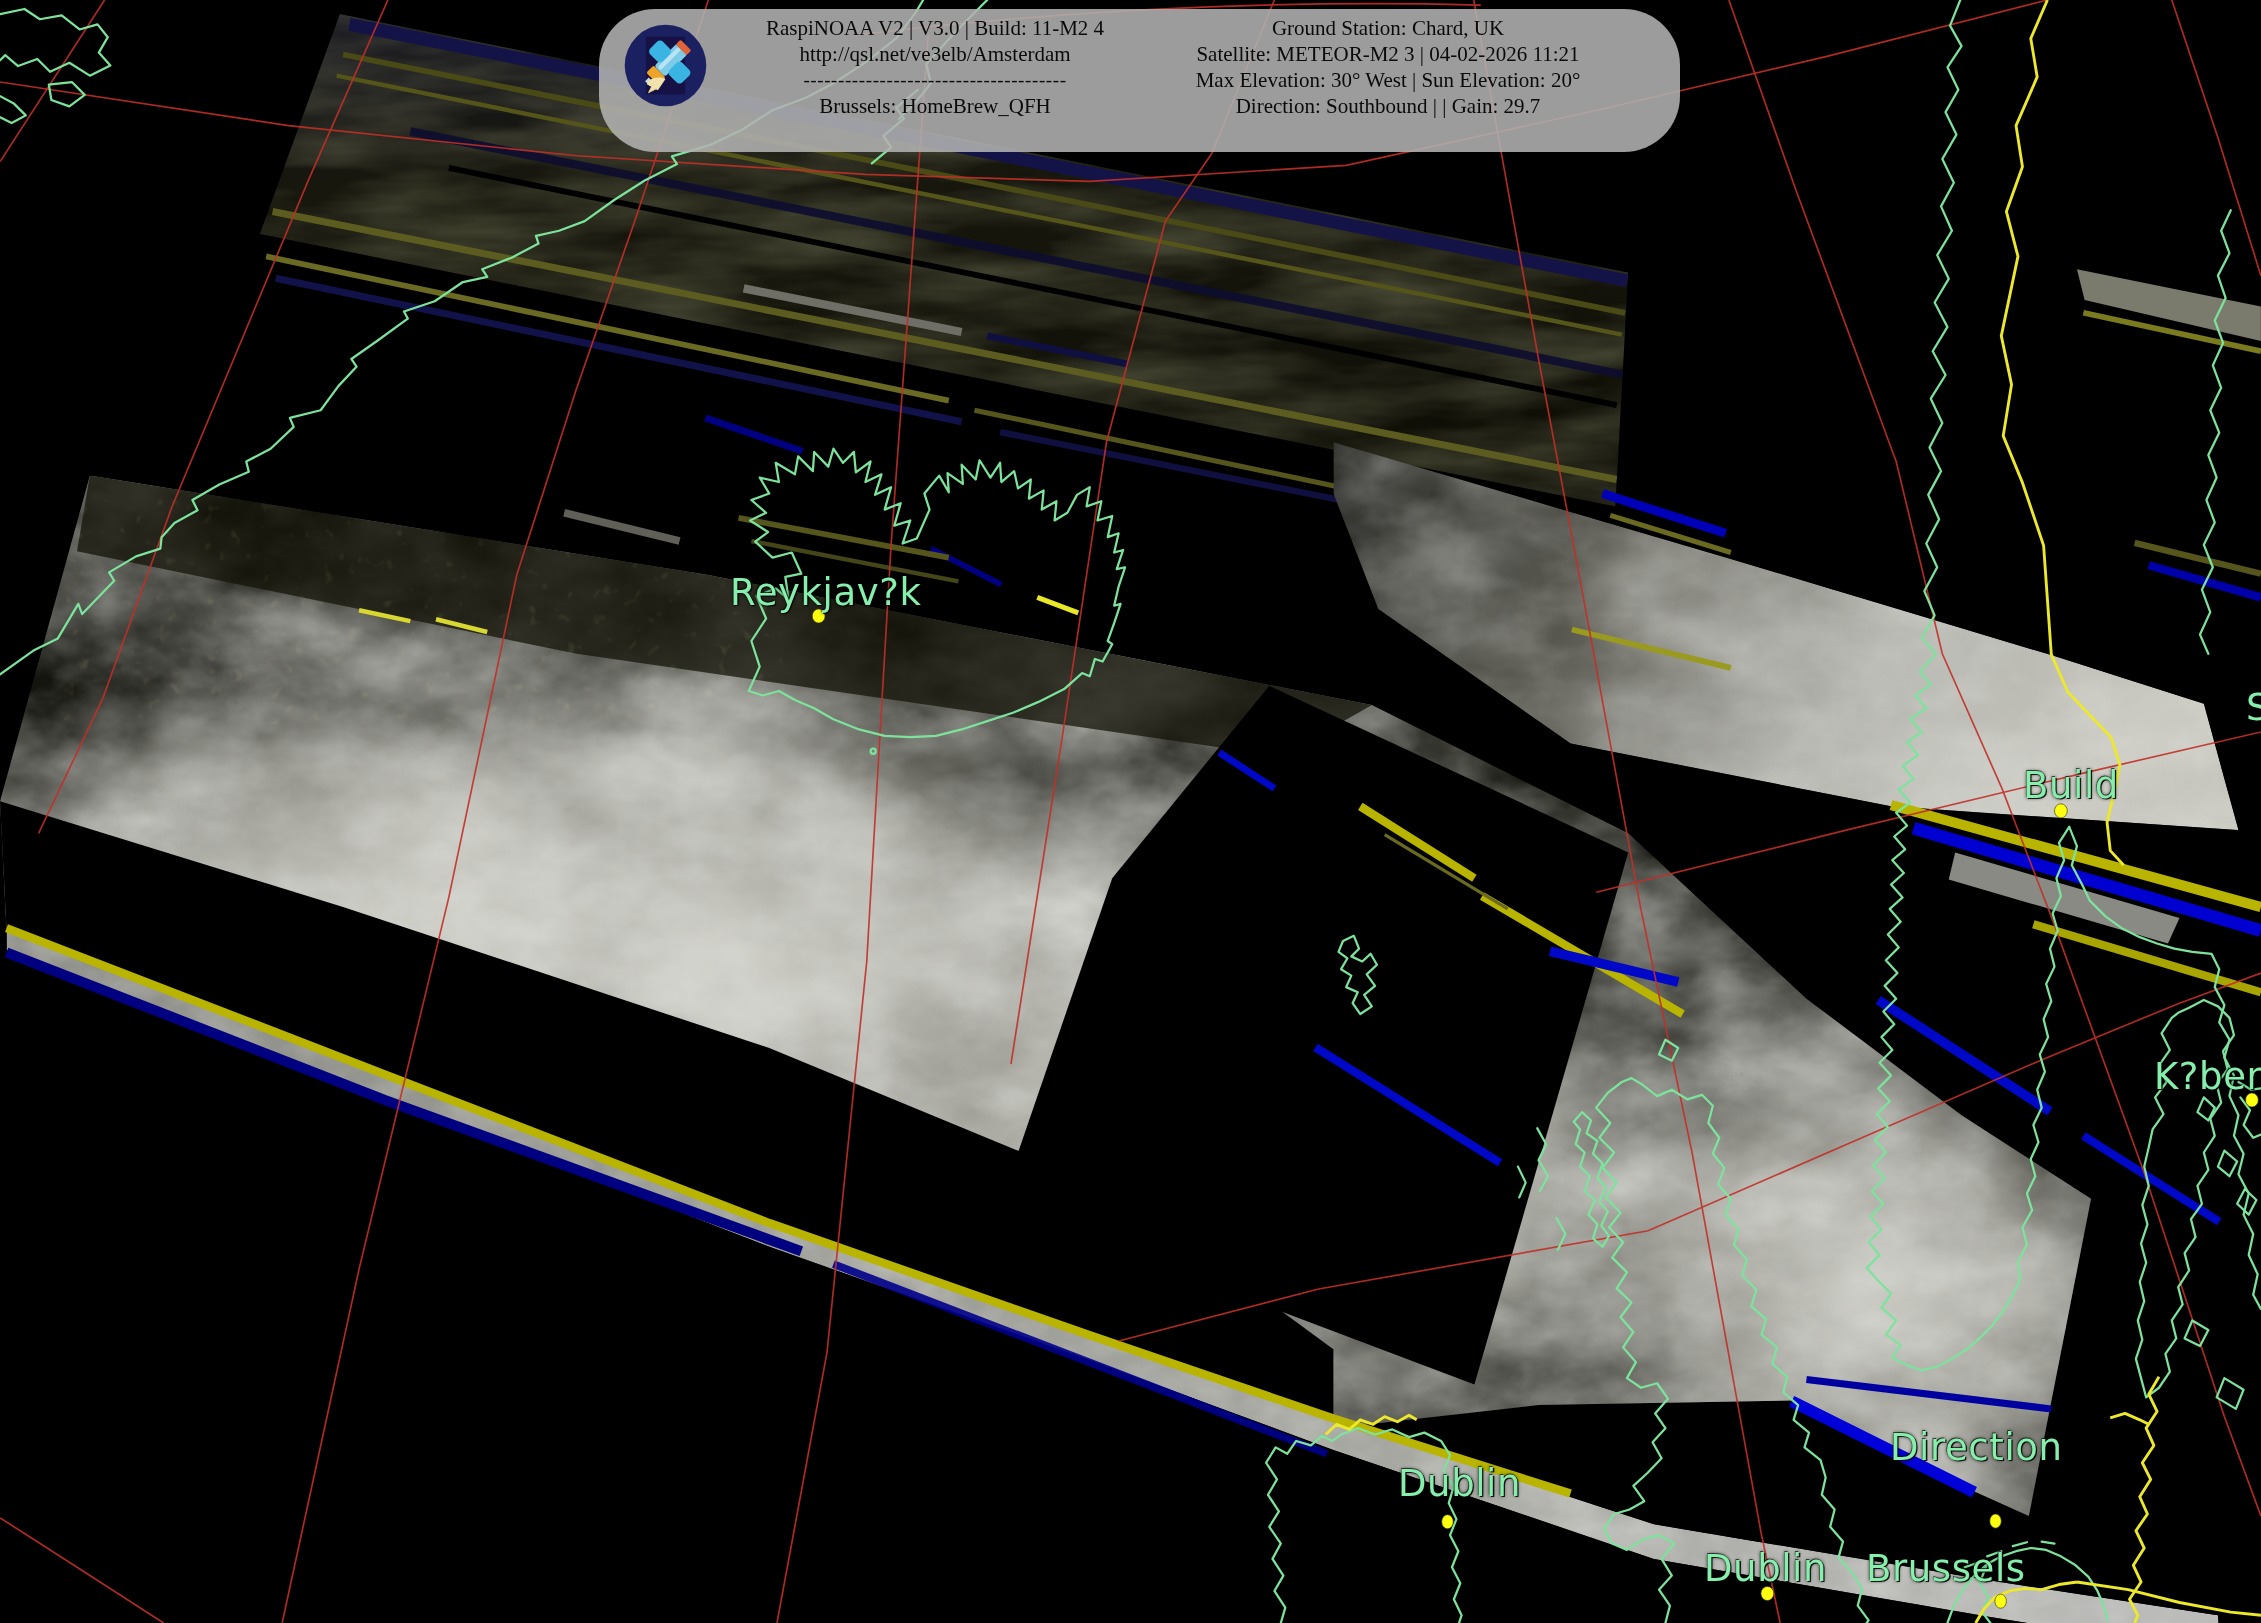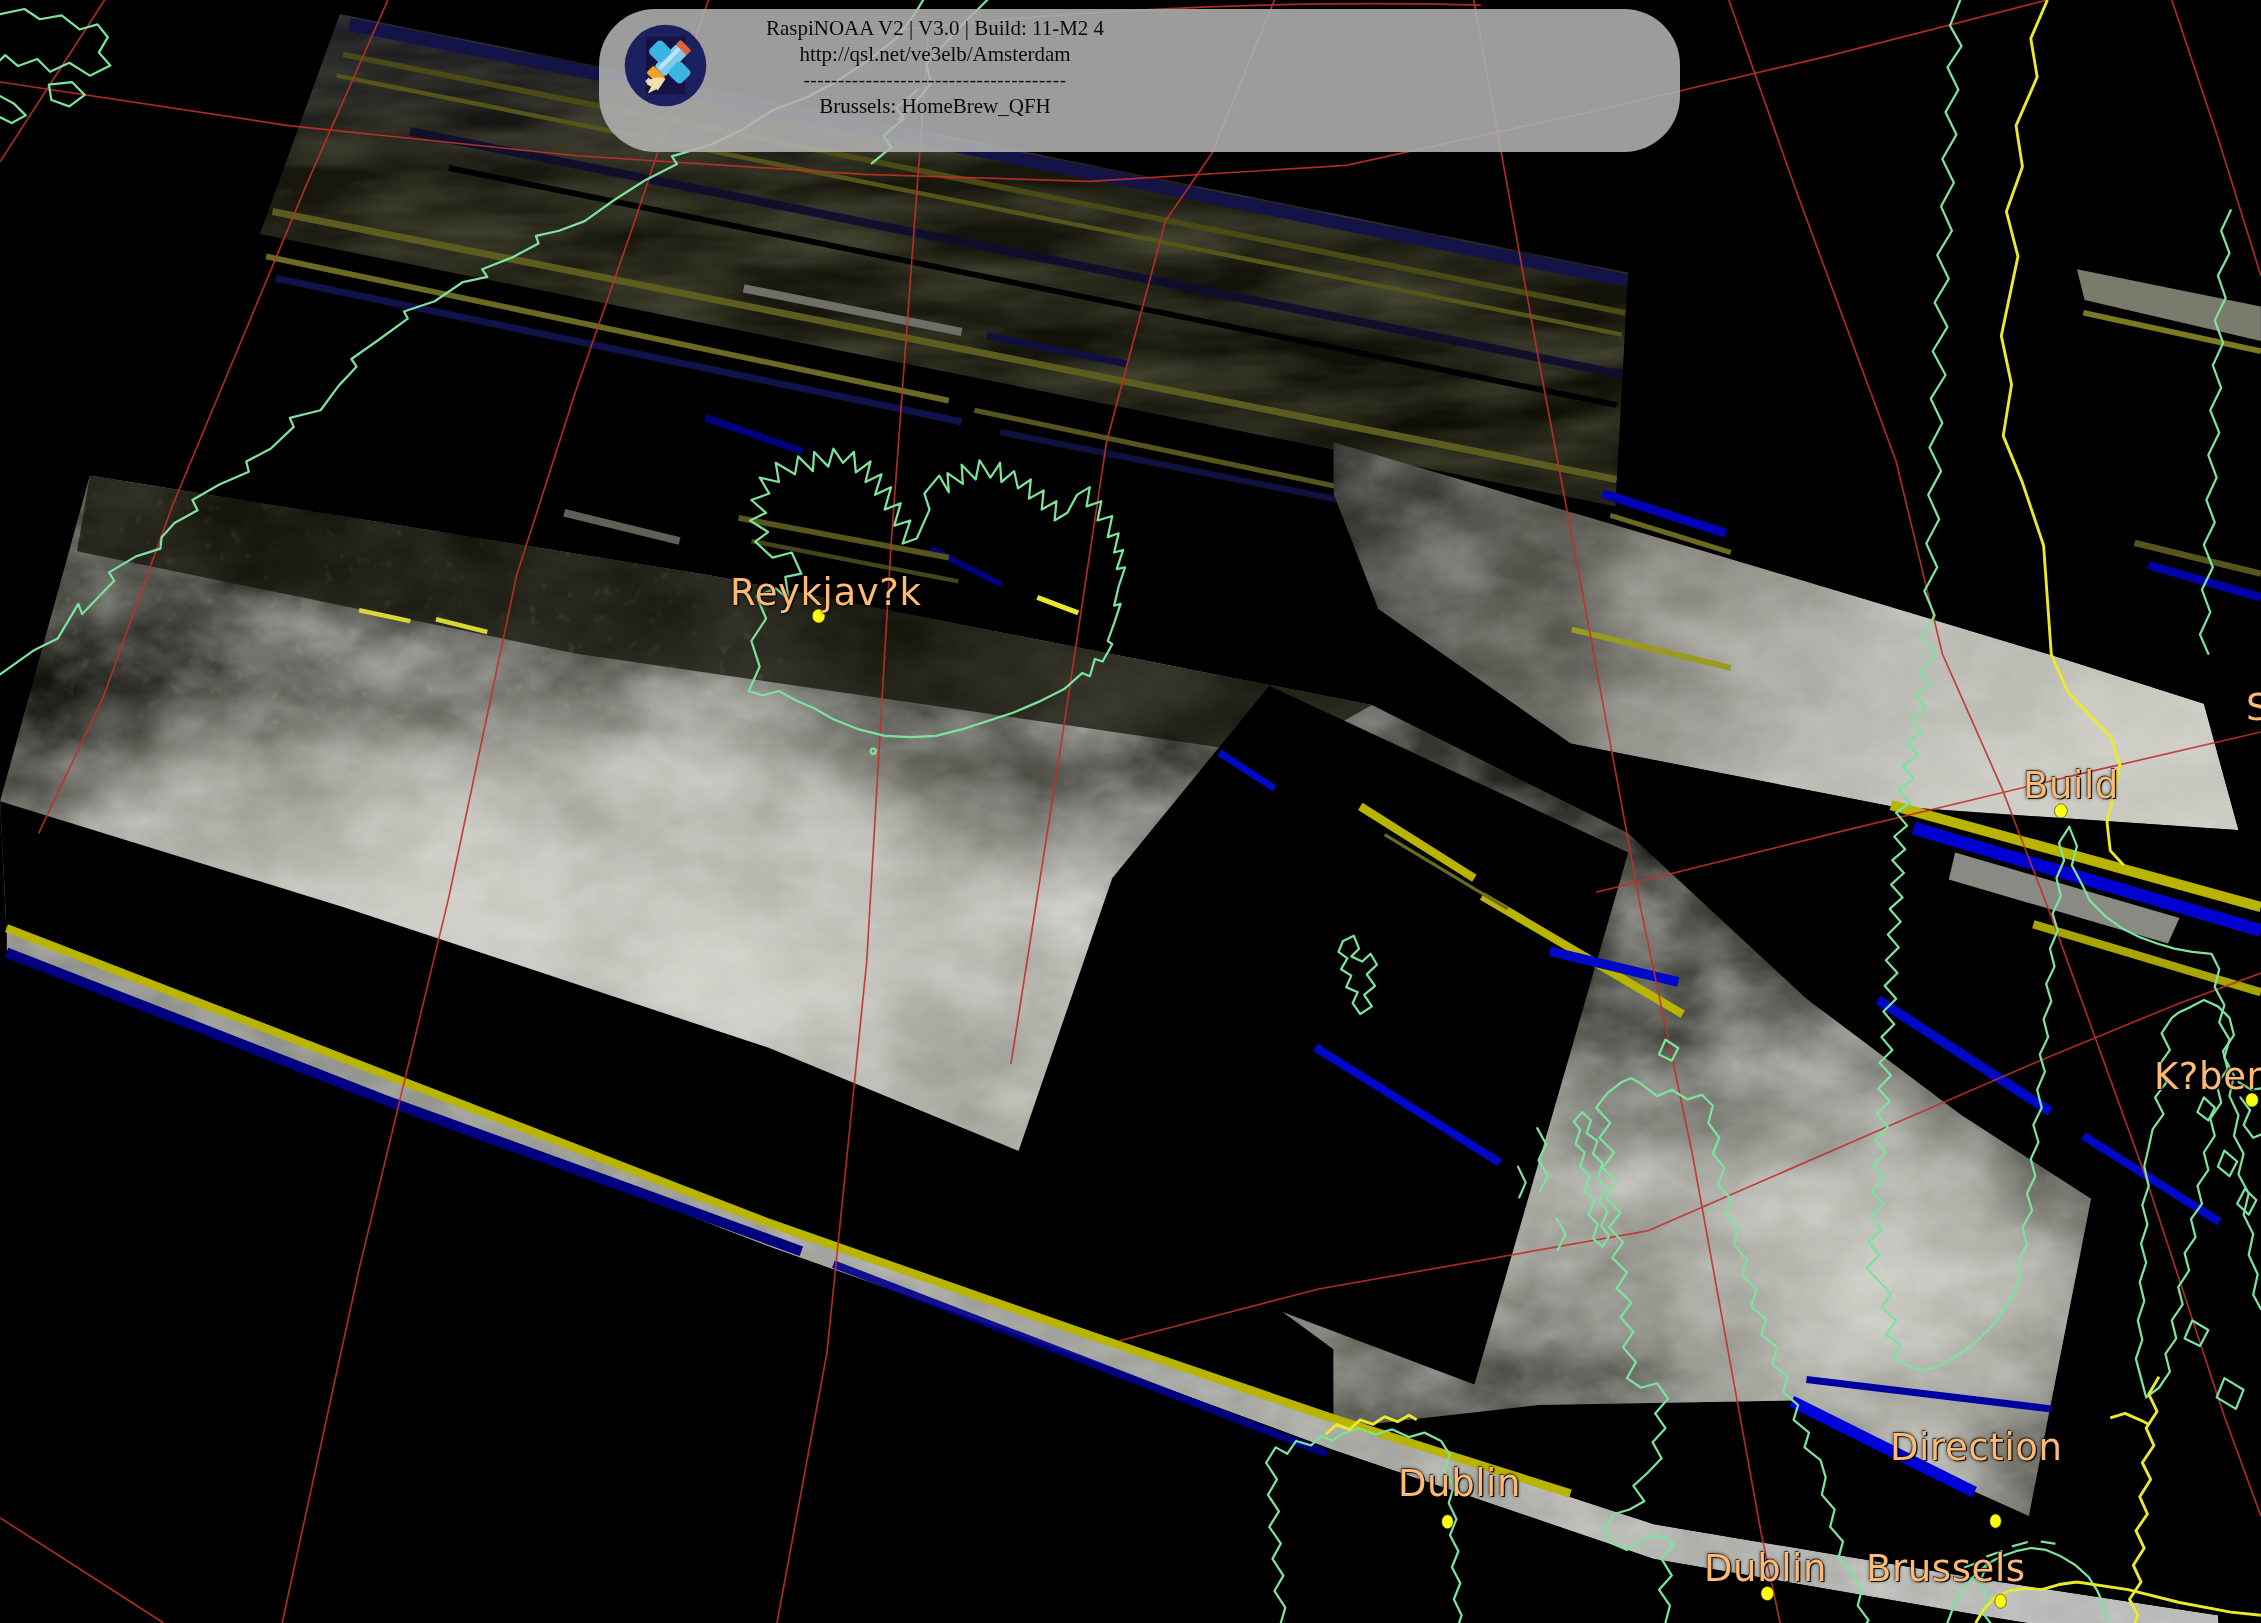--- a/index.html
+++ b/index.html
@@ -12,21 +12,21 @@
     background:rgba(178,178,178,0.88);border-radius:56px;z-index:30;
   }
   .logo{position:absolute;left:24px;top:14px;width:85px;height:85px;}
   .hdr-col{position:absolute;top:6.4px;text-align:center;color:#0a0a0a;
     font-family:"Liberation Serif",serif;font-size:21px;line-height:26px;white-space:nowrap;}
   .hdr-left{left:115px;width:442px;}
   .hdr-right{left:571px;width:436px;}
   .hdr-sep{letter-spacing:0.6px;font-size:19px;}
   
   .city{
-    position:absolute;z-index:20;color:#fdba74;white-space:nowrap;
+    position:absolute;z-index:20;color:#86efac;white-space:nowrap;
     font-family:"DejaVu Sans",sans-serif;font-size:37px;letter-spacing:0.6px;
     text-shadow:1.3px 1.3px 0 rgba(0,0,0,.85),-0.6px -0.6px 0 rgba(0,0,0,.6),0 0 3.8px rgba(0,0,0,.9);
   }
 </style>
 </head>
 <body>
 
 <div id="stage">
 
 <svg width="2261" height="1623" viewBox="0 0 3527 2532">
@@ -252,16 +252,22 @@
     <rect x="56" y="48" width="21" height="21" rx="5" fill="#3ab5e3" transform="rotate(45 66.5 58.5)"></rect>
     <path d="M28,72 a14,10 0 0 1 22,-6 l-9,13 z" fill="#f2e3ad"></path>
     <path d="M36,70 l-6,12 l10,-5" fill="#f2e3ad" stroke="#e8d89a" stroke-width="1"></path>
   </svg>
   <div class="hdr-col hdr-left">
     <div>RaspiNOAA V2 | V3.0 | Build: 11-M2 4</div>
     <div>http://qsl.net/ve3elb/Amsterdam</div>
     <div class="hdr-sep">--------------------------------------</div>
     <div>Brussels: HomeBrew_QFH</div>
   </div>
+  <div class="hdr-col hdr-right">
+    <div>Ground Station: Chard, UK</div>
+    <div>Satellite: METEOR-M2 3 | 04-02-2026 11:21</div>
+    <div>Max Elevation: 30° West | Sun Elevation: 20°</div>
+    <div>Direction: Southbound | | Gain: 29.7</div>
+  </div>
 </div>
 
 </div>
 
 
 </body></html>

